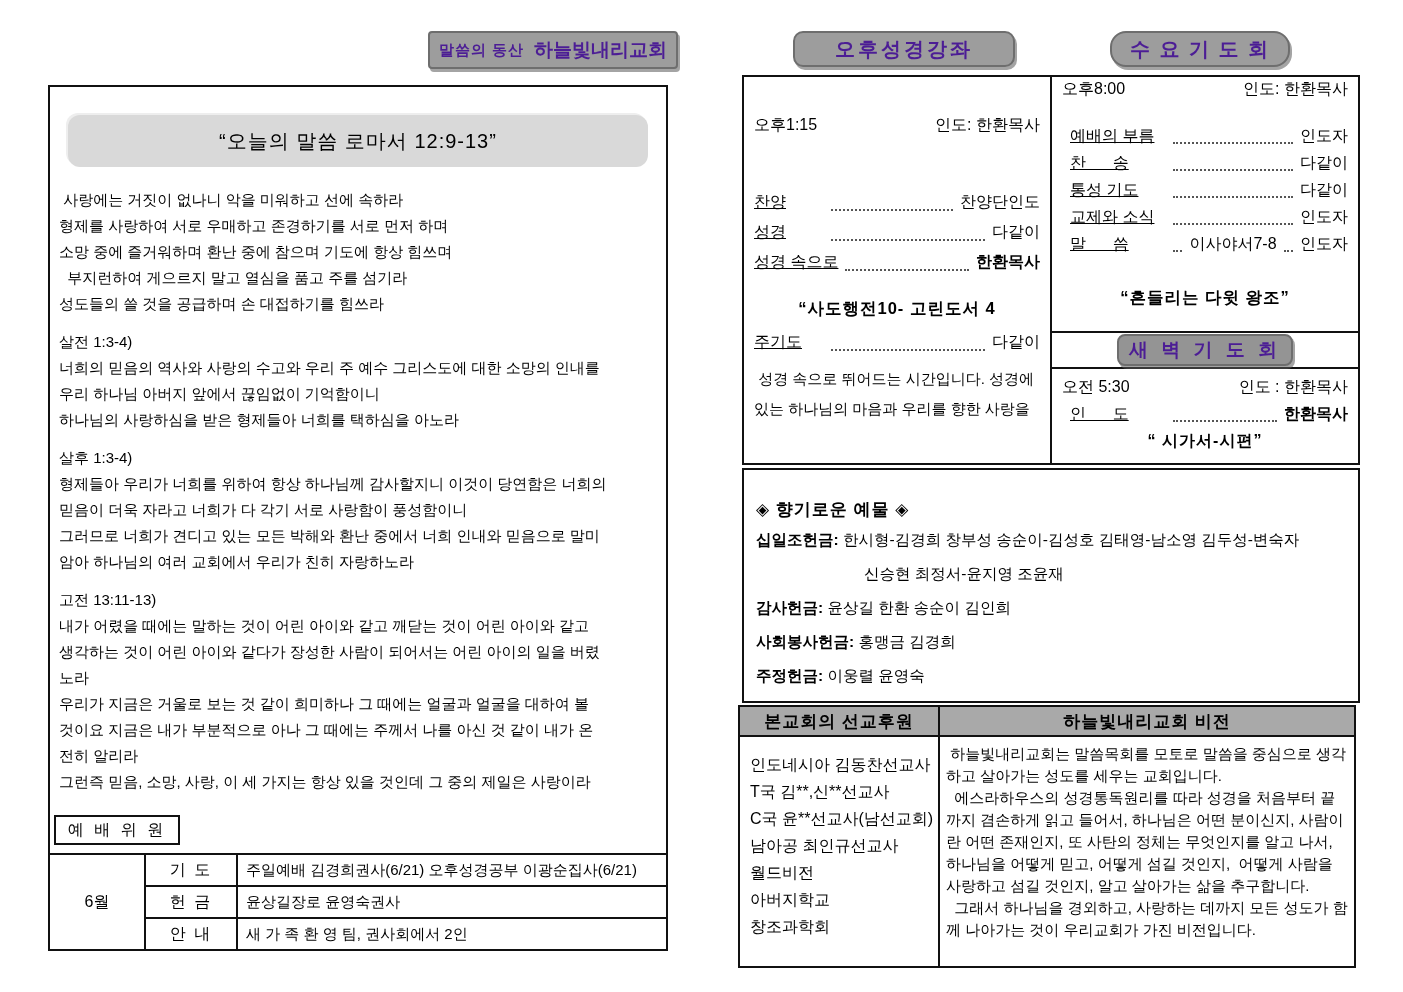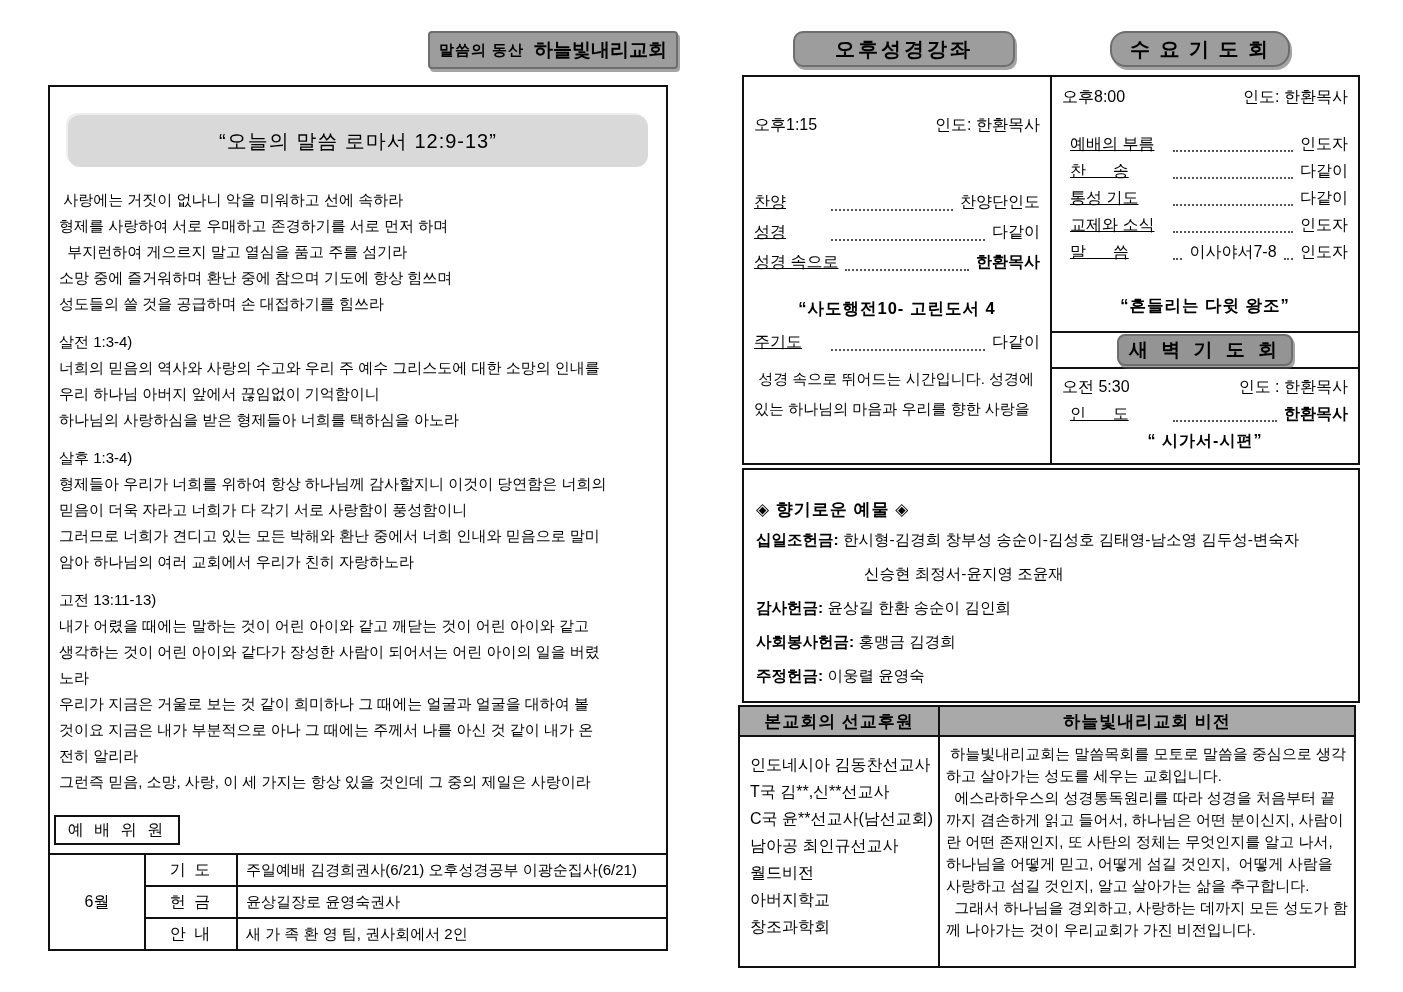--- a/index.html
+++ b/index.html
@@ -4,21 +4,21 @@
 <style>
   html,body{margin:0;padding:0;}
   body{
     width:1403px;height:992px;position:relative;background:#ffffff;
     font-family:"Liberation Sans","DejaVu Sans",sans-serif;color:#000;
     overflow:hidden;
   }
   .badge{
     background:#9d9d9d;border:2px solid #6e6e6e;border-radius:8px;
     display:flex;align-items:center;justify-content:center;
-    font-weight:bold;color:#000000;box-shadow:2px 3px 0 rgba(90,90,90,.55);
+    font-weight:bold;color:#4c1d95;box-shadow:2px 3px 0 rgba(90,90,90,.55);
     box-sizing:border-box;
   }
   
   .top-badge{position:absolute;left:428px;top:31px;width:250px;height:38px;gap:10px;border-radius:4px;}
   .top-badge .prefix{font-size:15px;letter-spacing:1px;}
   .top-badge .church{font-size:19px;letter-spacing:0px;}
   
   .left-box{position:absolute;left:48px;top:85px;width:620px;height:866px;border:2px solid #111;box-sizing:border-box;}
   .title-bar{
     margin:28px 18px 0 18px;height:52px;background:#d9d9d9;border-radius:12px;
@@ -39,21 +39,21 @@
   .duty-table td.dv{text-align:left;}
   
   .badge-afternoon{position:absolute;left:793px;top:31px;width:222px;height:36px;font-size:20px;letter-spacing:3px;border-radius:10px;}
   .badge-wednesday{position:absolute;left:1110px;top:31px;width:180px;height:36px;font-size:20px;letter-spacing:2px;border-radius:16px;}
   
   .top-table{position:absolute;left:742px;top:75px;width:618px;height:390px;border:2px solid #111;box-sizing:border-box;display:flex;}
   .col-left{width:308px;border-right:2px solid #111;box-sizing:border-box;position:relative;padding:0 10px;}
   .col-right{flex:1;position:relative;padding:0 10px;box-sizing:border-box;}
   .time-row{display:flex;justify-content:space-between;font-size:16px;}
   .col-left .time-row{margin-top:38px;}
-  .col-right .time-row{margin-top:10px;}
+  .col-right .time-row{margin-top:2px;}
   .prog-row{display:flex;align-items:baseline;font-size:16px;height:30px;}
   .col-right .prog-row{height:27px;}
   .prog-label{white-space:pre;text-decoration:underline;}
   .col-left .prog-label{min-width:70px;}
   .col-right .prog-label{min-width:96px;padding-left:8px;}
   .dots{flex:1 1 auto;height:0;border-bottom:2px dotted #555;align-self:center;margin:0 7px;position:relative;top:3px;}
   .dots-short{flex:0.55;}
   .prog-value{white-space:pre;}
   .bold{font-weight:bold;}
   .center-bold{text-align:center;font-weight:bold;font-size:16.5px;letter-spacing:1px;}
@@ -94,22 +94,22 @@
 <div class="badge top-badge">
   <span class="prefix">말씀의 동산</span>
   <span class="church">하늘빛내리교회</span>
 </div>
 
 <div class="left-box">
   <div class="title-bar">“오늘의 말씀 로마서 12:9-13”</div>
   <div class="scripture" id="scripture">
       <div class="s-line"> 사랑에는 거짓이 없나니 악을 미워하고 선에 속하라</div>
       <div class="s-line">형제를 사랑하여 서로 우매하고 존경하기를 서로 먼저 하며</div>
+      <div class="s-line">소망 중에 즐거워하며 환난 중에 참으며 기도에 항상 힘쓰며</div>
       <div class="s-line">  부지런하여 게으르지 말고 열심을 품고 주를 섬기라</div>
-      <div class="s-line">소망 중에 즐거워하며 환난 중에 참으며 기도에 항상 힘쓰며</div>
       <div class="s-line">성도들의 쓸 것을 공급하며 손 대접하기를 힘쓰라</div>
       <div class="s-line blank">&nbsp;</div>
       <div class="s-line">살전 1:3-4)</div>
       <div class="s-line">너희의 믿음의 역사와 사랑의 수고와 우리 주 예수 그리스도에 대한 소망의 인내를</div>
       <div class="s-line">우리 하나님 아버지 앞에서 끊임없이 기억함이니</div>
       <div class="s-line">하나님의 사랑하심을 받은 형제들아 너희를 택하심을 아노라</div>
       <div class="s-line blank">&nbsp;</div>
       <div class="s-line">살후 1:3-4)</div>
       <div class="s-line">형제들아 우리가 너희를 위하여 항상 하나님께 감사할지니 이것이 당연함은 너희의</div>
       <div class="s-line">믿음이 더욱 자라고 너희가 다 각기 서로 사랑함이 풍성함이니</div>

